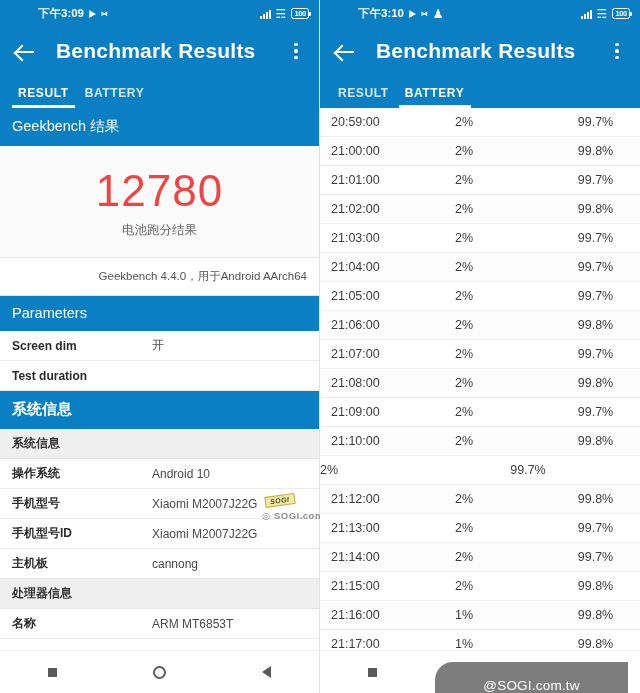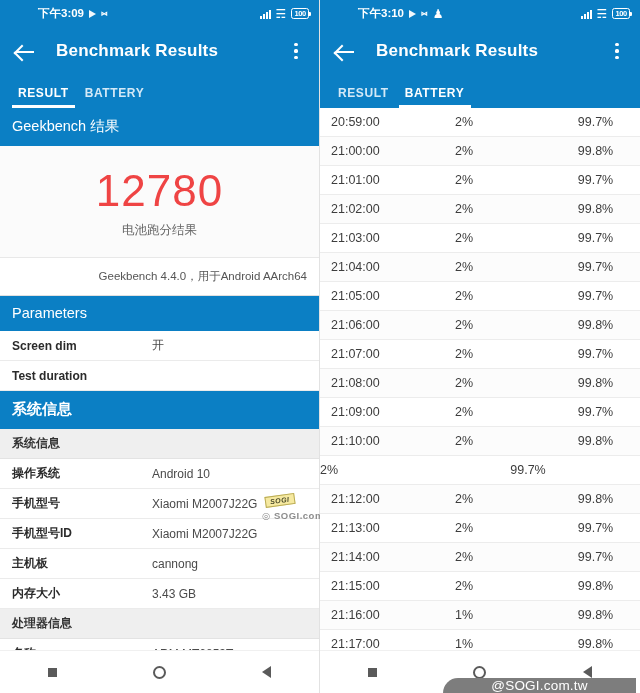--- a/index.html
+++ b/index.html
@@ -31,21 +31,21 @@
   .sig i:nth-child(3){height:7px}.sig i:nth-child(4){height:9px}
   .wifi { font-size: 12px; line-height: 1; }
   .batt { border: 1.3px solid #ffffff; border-radius: 2.5px; padding: 0 2px 0 2px; font-size: 7.5px; height: 11px; display: flex; align-items: center; position: relative; font-weight: bold; letter-spacing: -0.3px; }
   .batt:after { content: ""; position: absolute; right: -3px; top: 3px; width: 2px; height: 4px; background: #ffffff; border-radius: 0 1px 1px 0; }
 
   
   .appbar { height: 48px; background: #0b7fc4; display: flex; align-items: center; padding: 0 12px; flex-shrink: 0; }
   .back-arrow { width: 26px; height: 26px; position: relative; cursor: pointer; }
   .back-arrow:before { content: ""; position: absolute; left: 4px; top: 12.5px; width: 18px; height: 2px; background: #fff; }
   .back-arrow:after { content: ""; position: absolute; left: 4px; top: 8.5px; width: 10px; height: 10px; border-left: 2px solid #fff; border-bottom: 2px solid #fff; transform: rotate(45deg); }
-  .appbar-title { color: #ffffff; font-size: 17px; font-weight: bold; margin-left: 18px; letter-spacing: .2px; }
+  .appbar-title { color: #ffffff; font-size: 21px; font-weight: bold; margin-left: 18px; letter-spacing: .2px; }
   .overflow { margin-left: auto; width: 22px; height: 26px; display: flex; flex-direction: column; justify-content: center; align-items: center; gap: 3px; cursor: pointer; }
   .overflow span { width: 3.2px; height: 3.2px; border-radius: 50%; background: #ffffff; display: block; }
 
   
   .tabs { height: 33px; background: #0b7fc4; display: flex; align-items: flex-end; padding: 0 10px; flex-shrink: 0; position: relative; }
   .tab { color: #ffffff; font-size: 12px; font-weight: bold; letter-spacing: .6px; padding: 0 8px 8px 8px; cursor: pointer; }
   .tab.inactive { color: #d4e9f7; }
   .tab-indicator { position: absolute; left: 2px; bottom: 0; width: 58px; height: 3px; background: #ffffff; }
 
   
@@ -80,21 +80,21 @@
 
   
   .navbar { height: 43px; background: #ffffff; display: flex; align-items: center; justify-content: space-around; flex-shrink: 0; border-top: 1px solid #f0f0f0; position: relative; }
   .nav-sq { width: 9px; height: 9px; background: #5a5a5a; }
   .nav-circle { width: 13px; height: 13px; border-radius: 50%; border: 2.4px solid #5a5a5a; }
   .nav-tri { width: 0; height: 0; border-right: 9px solid #5a5a5a; border-top: 6px solid transparent; border-bottom: 6px solid transparent; }
 
   
   .wm-logo { position: absolute; left: 265px; top: 495px; background: #f6e9a0; border: 1px solid #b9ab55; color: #4a4a2a; font-size: 7px; font-weight: bold; padding: 1px 4px; transform: rotate(-8deg); letter-spacing: .5px; font-style: italic; }
   .wm-text { position: absolute; left: 262px; top: 510px; color: #8d8d8d; font-size: 9.5px; letter-spacing: .5px; font-weight: bold; white-space: nowrap; }
-  .wm-bottom { position: absolute; right: 4px; bottom: 0; width: 193px; height: 15px; background: #7d7d7d; border-top-left-radius: 18px; display: flex; align-items: flex-start; justify-content: center; }
+  .wm-bottom { position: absolute; right: 12px; bottom: 0; width: 193px; height: 31px; background: #7d7d7d; border-top-left-radius: 18px; display: flex; align-items: flex-end; justify-content: center; }
   .wm-bottom span { color: #ffffff; font-size: 13.5px; letter-spacing: .2px; }
 </style>
 </head>
 <body>
 
 <div class="screens">
 
   <div class="phone left">
 
     <div class="statusbar">
@@ -170,24 +170,20 @@
           <span class="k">手机型号</span>
           <span class="v">Xiaomi M2007J22G</span>
         </div>
         <div class="row cjk">
           <span class="k">手机型号ID</span>
           <span class="v">Xiaomi M2007J22G</span>
         </div>
         <div class="row cjk">
           <span class="k">主机板</span>
           <span class="v">cannong</span>
-        </div>
-        <div class="row cjk">
-          <span class="k">内存大小</span>
-          <span class="v">3.43 GB</span>
         </div>
         <div class="row subhead cjk">
           <span class="k">处理器信息</span>
           <span class="v"></span>
         </div>
         <div class="row cjk">
           <span class="k">名称</span>
           <span class="v">ARM MT6853T</span>
         </div>
       </div>

